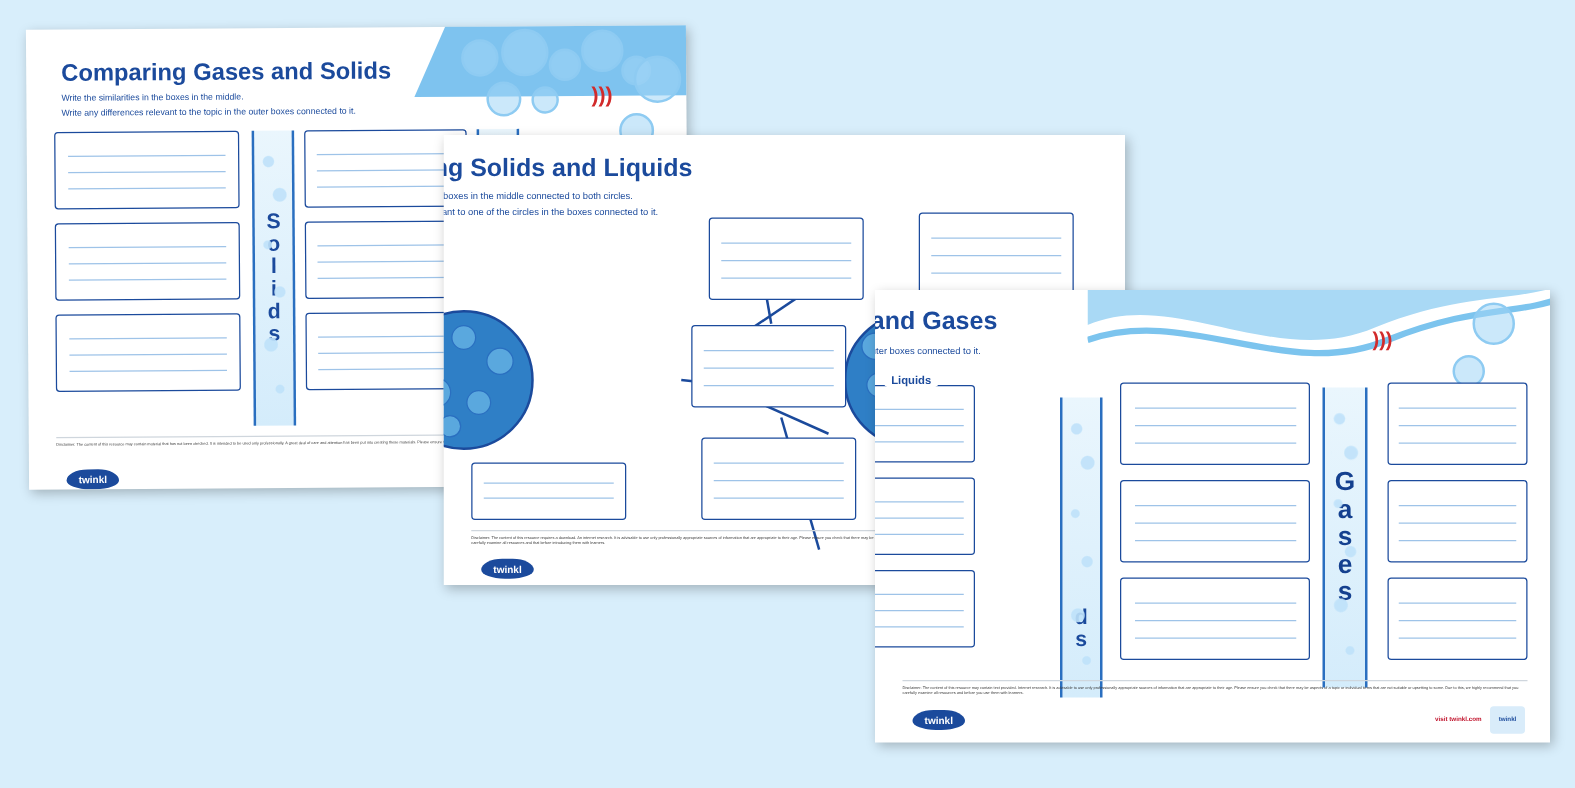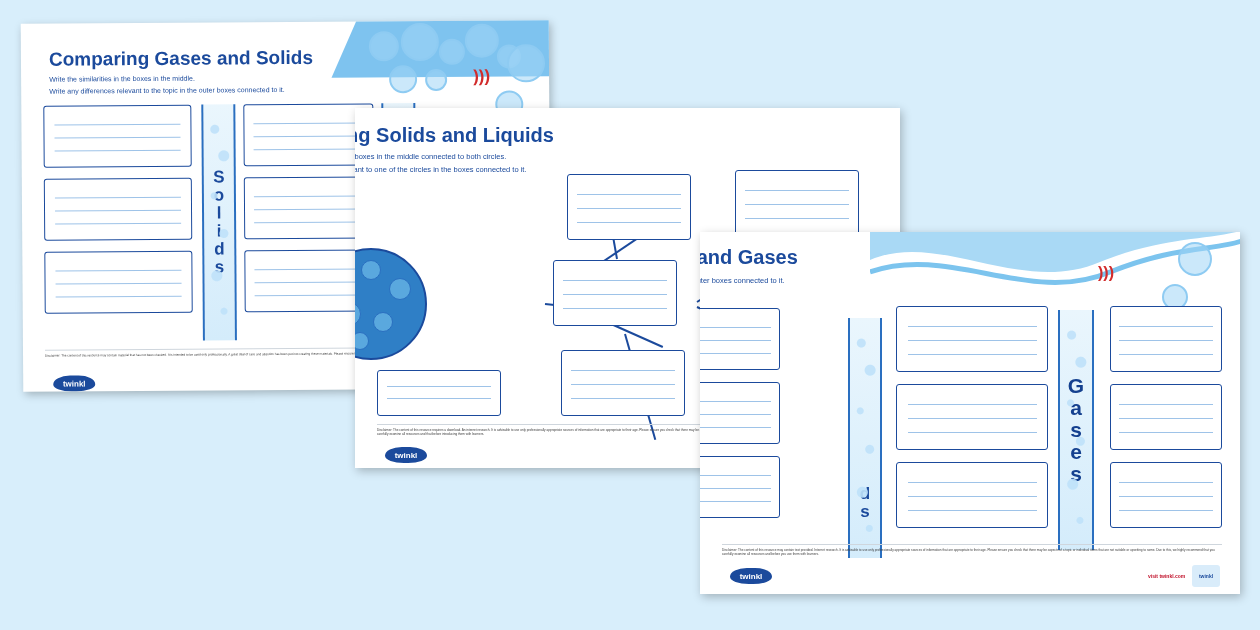--- a/index.html
+++ b/index.html
@@ -318,20 +318,30 @@
 
     <div class="node" style="left:-40px;top:140px;width:108px;height:108px;">
 
       <div class="dot" style="left:44px;top:10px;width:18px;height:18px;"></div>
       <div class="dot" style="left:72px;top:28px;width:20px;height:20px;"></div>
       <div class="dot" style="left:20px;top:52px;width:22px;height:22px;"></div>
       <div class="dot" style="left:56px;top:62px;width:18px;height:18px;"></div>
       <div class="dot" style="left:34px;top:82px;width:16px;height:16px;"></div>
     </div>
 
+    <div class="node" style="left:320px;top:142px;width:104px;height:104px;">
+      <div class="dot" style="left:12px;top:14px;width:20px;height:20px;"></div>
+      <div class="dot" style="left:42px;top:8px;width:18px;height:18px;"></div>
+      <div class="dot" style="left:68px;top:24px;width:20px;height:20px;"></div>
+      <div class="dot" style="left:16px;top:46px;width:18px;height:18px;"></div>
+      <div class="dot" style="left:70px;top:56px;width:20px;height:20px;"></div>
+      <div class="dot" style="left:30px;top:76px;width:18px;height:18px;"></div>
+      <div class="dot" style="left:56px;top:80px;width:16px;height:16px;"></div>
+      <span class="cap" style="font-size:9px;">Liquids</span>
+    </div>
 
     <div class="box" style="left:212px;top:66px;width:124px;height:66px;">
       <div class="ln" style="top:30%"></div>
         <div class="ln" style="top:52%"></div>
         <div class="ln" style="top:74%"></div>
     </div>
     <div class="box" style="left:380px;top:62px;width:124px;height:66px;">
       <div class="ln" style="top:30%"></div>
         <div class="ln" style="top:52%"></div>
         <div class="ln" style="top:74%"></div>

